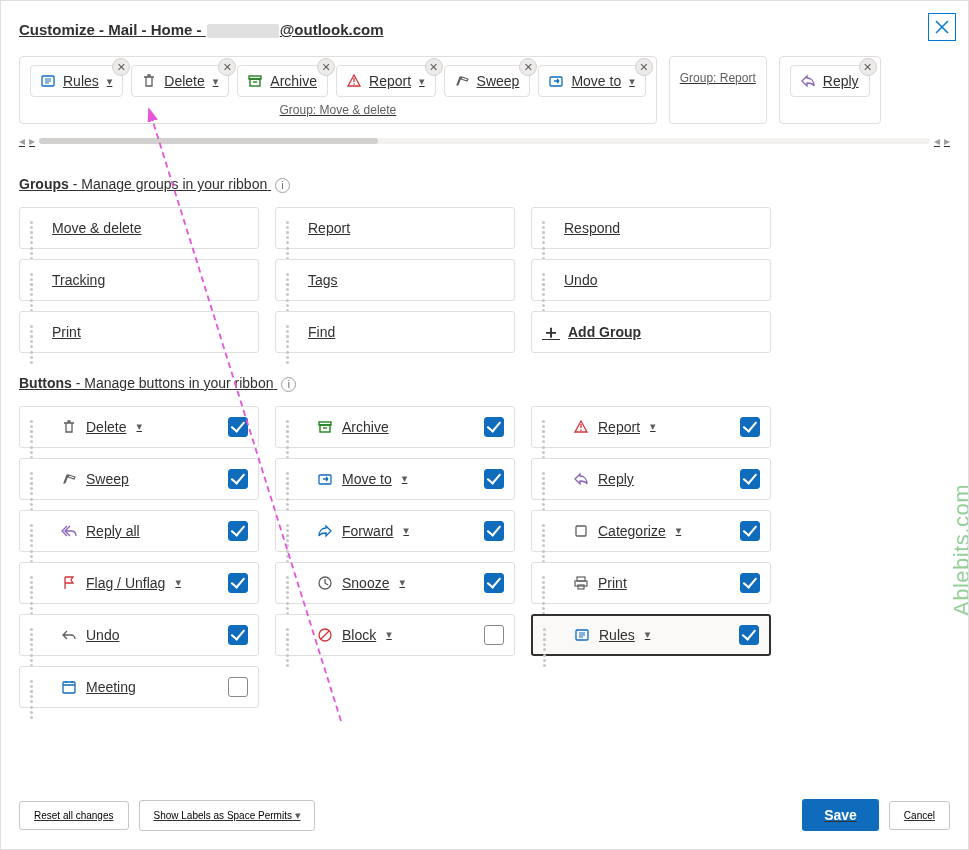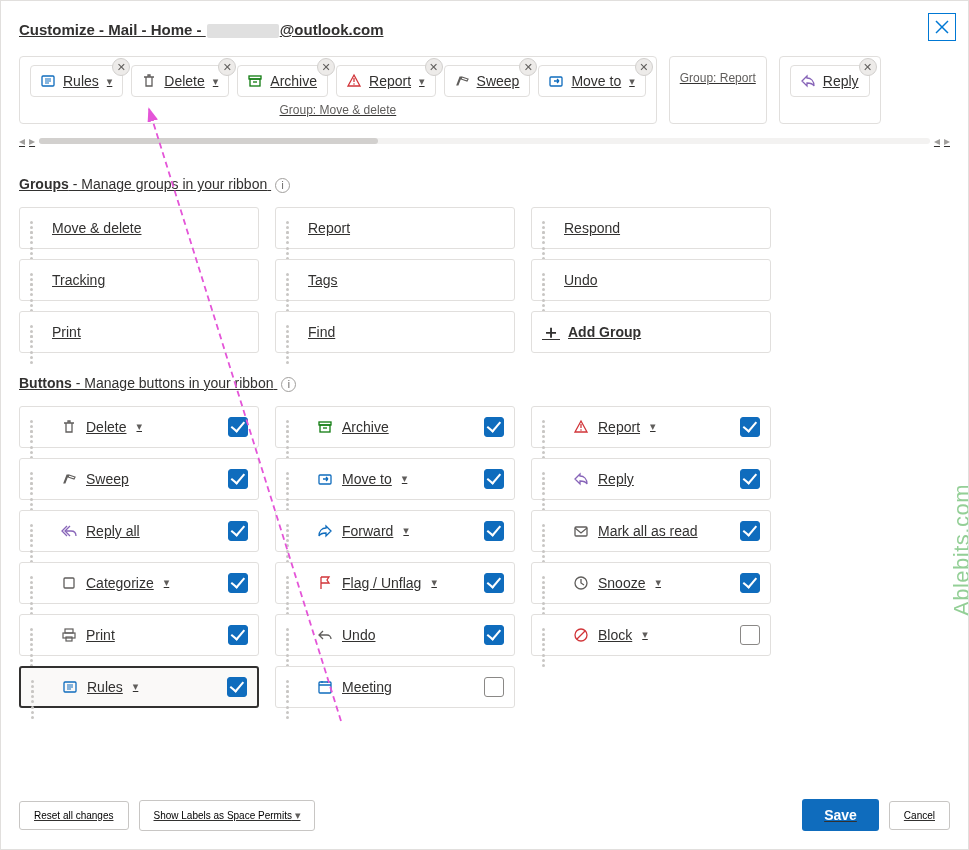--- a/index.html
+++ b/index.html
@@ -594,37 +594,20 @@
       </div>
       <div class="button-tile">
     <div class="btn-left">
       <span class="drag">
     <span class="drag-row"><span></span><span></span></span>
     <span class="drag-row"><span></span><span></span></span>
     <span class="drag-row"><span></span><span></span></span>
   </span>
       <span class="btn-icon">
             <svg width="16" height="16" viewBox="0 0 16 16" class="ic-gray">
-              <use href="#i-markread"></use>
-            </svg>
-          </span>
-      <span>Mark all as read</span>
-
-    </div>
-    <div class="checkbox on"></div>
-      </div>
-      <div class="button-tile">
-    <div class="btn-left">
-      <span class="drag">
-    <span class="drag-row"><span></span><span></span></span>
-    <span class="drag-row"><span></span><span></span></span>
-    <span class="drag-row"><span></span><span></span></span>
-  </span>
-      <span class="btn-icon">
-            <svg width="16" height="16" viewBox="0 0 16 16" class="ic-gray">
               <use href="#i-categorize"></use>
             </svg>
           </span>
       <span>Categorize</span>
       <span class="chev">▾</span>
     </div>
     <div class="checkbox on"></div>
       </div>
       <div class="button-tile">
     <div class="btn-left">

